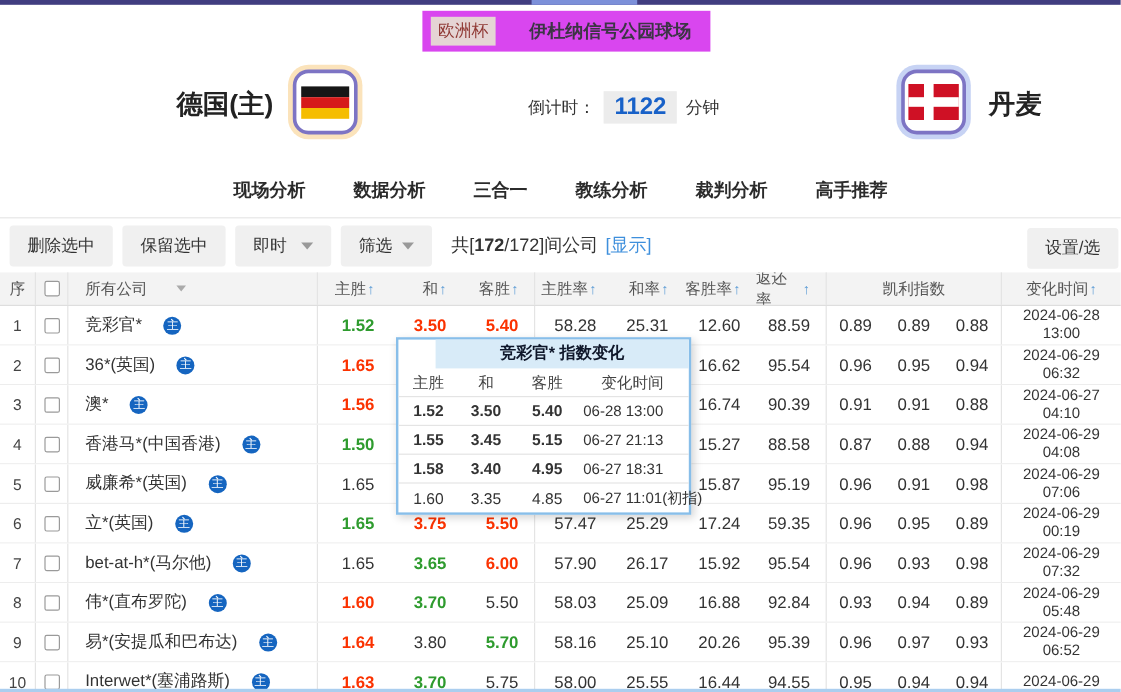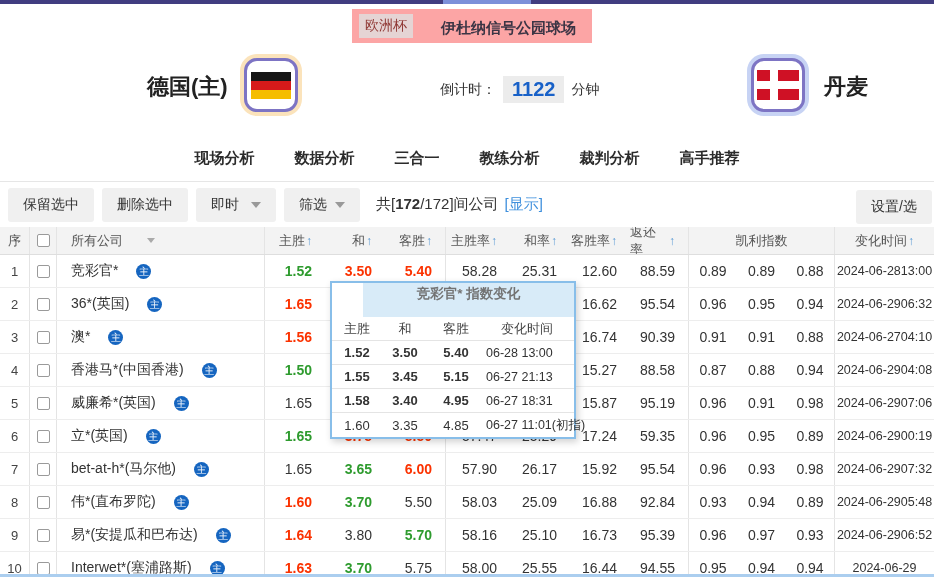--- a/index.html
+++ b/index.html
@@ -5,21 +5,21 @@
   * { box-sizing: border-box; margin: 0; padding: 0; }
   html, body { width: 934px; height: 577px; overflow: hidden; }
   body { position: relative; font-family: "Liberation Sans", sans-serif; background: #fff; }
 
   
   .top-accent { height: 4px; background: #413d80; position: relative; }
   .top-accent .seg { position: absolute; left: 443px; width: 88px; top: 0; bottom: 0; background: #7c90d9; }
 
   
   .match-bar-wrap { height: 44px; display: flex; justify-content: center; align-items: center; }
-  .match-bar { display: flex; align-items: flex-end; background: #fca5a5; padding: 5px 16px 5px 7px; margin-left: 10px; }
+  .match-bar { display: flex; align-items: center; background: #d946ef; padding: 5px 16px 5px 7px; margin-left: 10px; }
   .league-badge { background: #e5d4d4; color: #8f3733; font-size: 14px; padding: 3px 6px; margin-right: 14px; }
   .match-info { font-size: 15px; font-weight: bold; color: #3c3545; }
   .venue { margin-left: 14px; }
 
   
   .teams { height: 88px; position: relative; margin-left: 12px; }
   .team-name { position: absolute; font-size: 22px; font-weight: bold; color: #222; }
   .home-name { left: 135px; top: 24px; }
   .away-name { left: 812px; top: 24px; }
   .flag-tile { position: absolute; top: 6px; width: 62px; height: 62px; border-radius: 17px; display: flex; align-items: center; justify-content: center; }
@@ -57,33 +57,33 @@
   .t-row { display: grid; grid-template-columns: 30px 27px 208px 60px 60px 61px 64px 60px 60px 59px 48px 49px 49px 99px; height: 33px; border-bottom: 1px solid #ededed; background: #fff; }
   .t-row.head { height: 28px; background: #f3f3f3; border-bottom: 1px solid #dedede; }
   .cell { display: flex; align-items: center; font-size: 14px; color: #333; overflow: hidden; }
   .bR { border-right: 1px solid #e4e4e4; }
   .seq { justify-content: center; font-size: 13px; color: #444; }
   .check { justify-content: center; }
   .cb { width: 13px; height: 13px; border: 1px solid #9a9a9a; border-radius: 2px; background: #fff; cursor: pointer; }
   .company { padding-left: 14px; gap: 18px; }
   .num { justify-content: flex-end; padding-right: 13px; }
   .kel { justify-content: center; }
-  .timec { flex-direction: row; justify-content: center; font-size: 12.5px; line-height: 15px; text-align: center; color: #333; }
+  .timec { flex-direction: column; justify-content: center; font-size: 12.5px; line-height: 15px; text-align: center; color: #333; }
   .h .hl { font-size: 13px; color: #555; }
   .arrow { color: #5b9bd5; font-weight: bold; font-size: 12px; margin-left: 1px; }
   .cocaret { width: 0; height: 0; border-left: 4px solid transparent; border-right: 4px solid transparent; border-top: 5px solid #aaa; margin-left: 6px; }
   .kelly-head { grid-column: 11 / span 3; justify-content: center; }
   .zhu { width: 15px; height: 15px; min-width: 15px; border-radius: 50%; background: #1565c0; color: #fff; font-size: 10px; line-height: 15px; text-align: center; }
   .od-g { color: #2e9b2e; font-weight: bold; }
   .od-r { color: #fb3200; font-weight: bold; }
   .od-k { color: #333; font-weight: normal; }
 
   
   .popup { position: absolute; left: 330px; top: 281px; width: 246px; background: #fff; border: 2px solid #88bee9; box-shadow: 2px 3px 7px rgba(0,0,0,.18); z-index: 10; }
-  .popup-title { height: 34px; background: #d8ebf8; text-align: center; font-size: 13.5px; font-weight: bold; color: #737373; line-height: 22px; margin-left: 31px; }
+  .popup-title { height: 24px; background: #d8ebf8; text-align: center; font-size: 13.5px; font-weight: bold; color: #0f172a; line-height: 22px; margin-left: 31px; }
   .p-row { display: grid; grid-template-columns: 50px 46px 56px 86px; height: 24px; align-items: center; border-bottom: 1px solid #e4e4e4; }
   .p-row:last-child { border-bottom: none; }
   .p-row span { text-align: center; font-size: 13px; color: #333; }
   .p-row .p-time { text-align: left; font-size: 12.5px; padding-left: 2px; white-space: nowrap; }
   .p-head span { color: #444; font-size: 13px; }
 
   .bottom-line { position: absolute; left: 0; right: 0; bottom: 0; height: 3px; background: #abceef; }
 </style>
 </head>
 <body>
@@ -129,22 +129,22 @@
 <div class="nav">
     <div class="tab">现场分析</div>
     <div class="tab">数据分析</div>
     <div class="tab">三合一</div>
     <div class="tab">教练分析</div>
     <div class="tab">裁判分析</div>
     <div class="tab">高手推荐</div>
   </div>
 
 <div class="toolbar">
+  <button class="tbtn">删除选中</button>
   <button class="tbtn">保留选中</button>
-  <button class="tbtn">删除选中</button>
   <button class="tbtn drop realtime">
     <span>即时</span>
     <span class="caret"></span>
   </button>
   <button class="tbtn drop">
     <span>筛选</span>
     <span class="caret"></span>
   </button>
   <span class="count-text"><span>共[</span><b>172</b><span>/172]间公司</span><span class="show-link">[显示]</span></span>
   <button class="tbtn settings-btn">设置/选</button>
@@ -436,21 +436,21 @@
           <span class="od-r">1.64</span>
         </div>
         <div class="cell num">
           <span class="od-k">3.80</span>
         </div>
         <div class="cell num bR">
           <span class="od-g">5.70</span>
         </div>
         <div class="cell num">58.16</div>
         <div class="cell num">25.10</div>
-        <div class="cell num">16.73</div>
+        <div class="cell num">20.26</div>
         <div class="cell num bR">95.39</div>
         <div class="cell kel">0.96</div>
         <div class="cell kel">0.97</div>
         <div class="cell kel bR">0.93</div>
         <div class="cell timec">
           <div>2024-06-29</div>
           <div>06:52</div>
         </div>
       </div>
       <div class="t-row">

